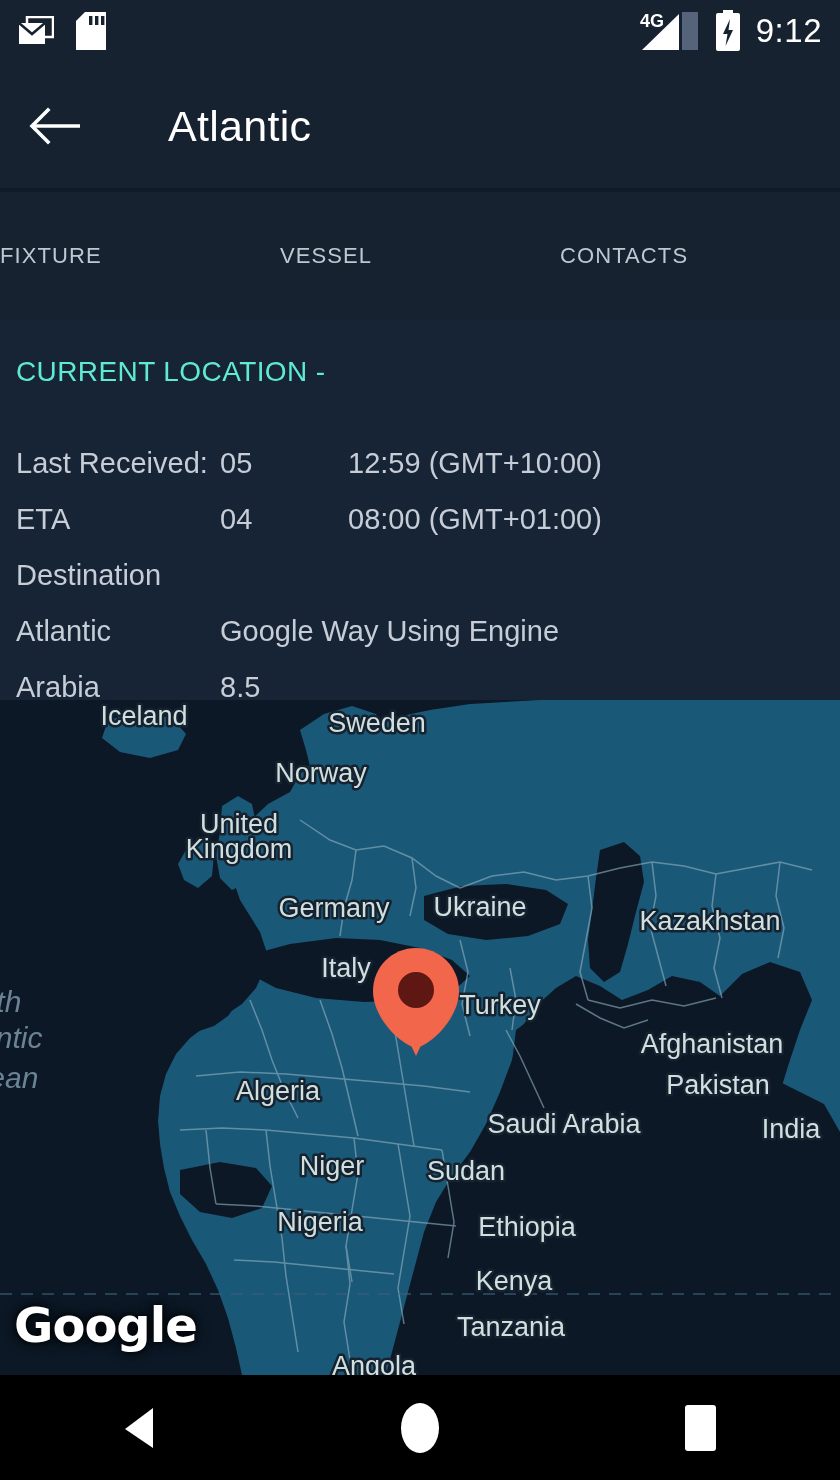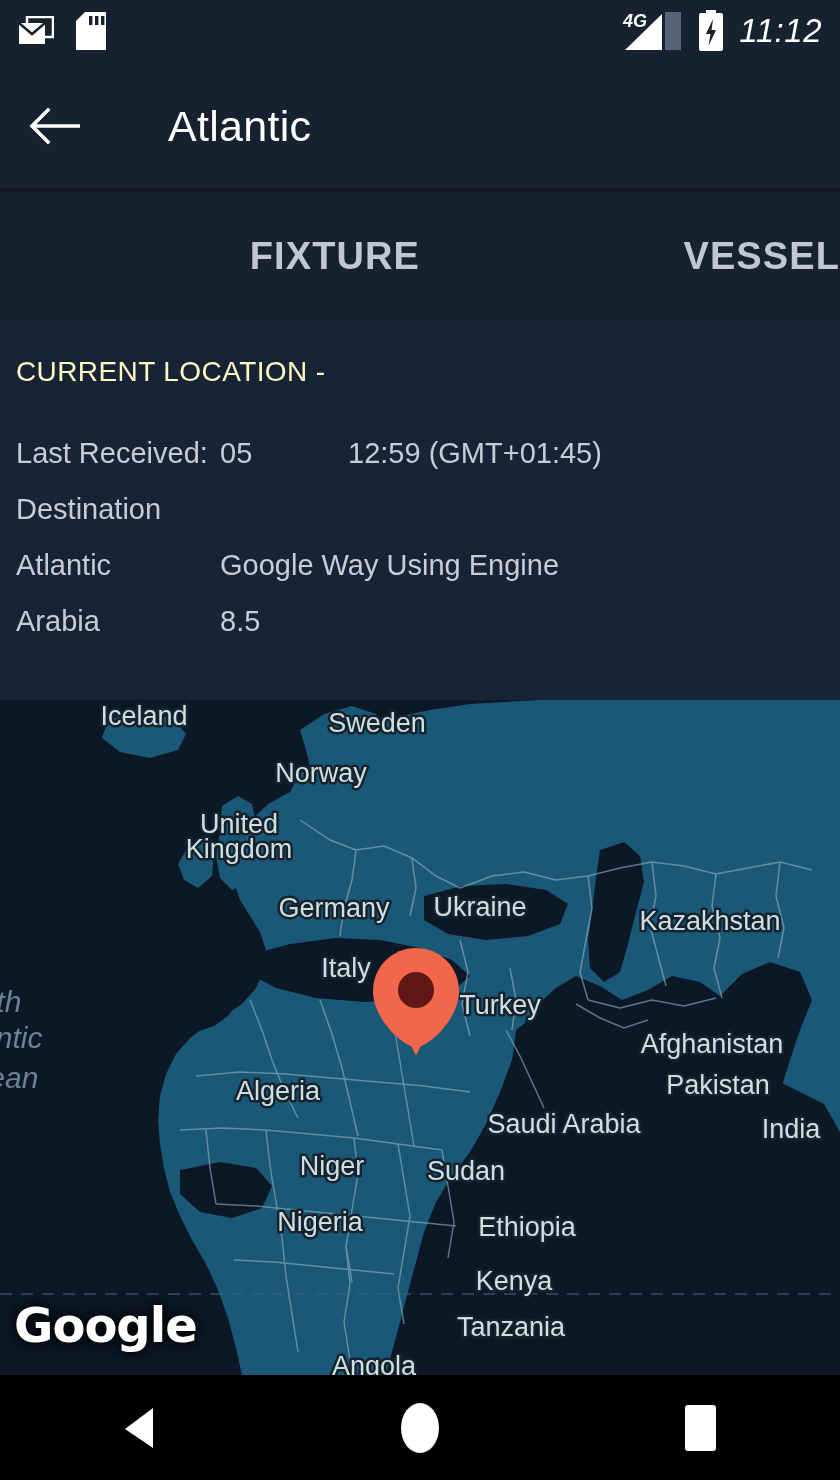--- a/index.html
+++ b/index.html
@@ -10,21 +10,21 @@
     -webkit-font-smoothing:antialiased;
   }
   #app{ position:relative; width:840px; height:1480px; overflow:hidden; }
 
   
   .statusbar{
     position:absolute; left:0; top:0; width:840px; height:62px;
     background:#16222F; display:flex; align-items:center; padding:0 18px;
   }
   .sb-left{ display:flex; align-items:center; gap:22px; }
-  .sb-right{ margin-left:auto; display:flex; align-items:center; gap:14px;font-style:italic; }
+  .sb-right{ margin-left:auto; display:flex; align-items:center; gap:14px; }
   .sb-time{ color:#fff; font-size:33px; letter-spacing:.5px; font-weight:400; }
   .ico{ display:block; }
 
   
   .appbar{
     position:absolute; left:0; top:62px; width:840px; height:128px;
     background:#16222F; display:flex; align-items:center;
   }
   .backbtn{ width:110px; height:128px; display:flex; align-items:center; justify-content:center; cursor:pointer; }
   .apptitle{ color:#ffffff; font-size:43px; font-weight:400; letter-spacing:.3px; margin-left:58px; }
@@ -33,38 +33,38 @@
     position:absolute; left:0; top:188px; width:840px; height:4px;
     background:#101b27;
   }
 
   
   .tabbar{
     position:absolute; left:0; top:192px; width:840px; height:128px;
     background:#16222F; display:flex; align-items:center;
   }
   .tab{
-    flex:1; height:128px; display:flex; align-items:center; justify-content:flex-end;
-    color:#BFC8D2; font-size:38px; letter-spacing:1.1px; cursor:pointer;
-    position:relative; font-weight:700;
+    flex:1; height:128px; display:flex; align-items:center; justify-content:flex-start;
+    color:#BFC8D2; font-size:22px; letter-spacing:1.1px; cursor:pointer;
+    position:relative; font-weight:400;
   }
   .tab.active{ color:#ffffff; }
   .tab .ind{
     position:absolute; left:8px; right:8px; bottom:0; height:7px;
     background:#5B8BC4; border-radius:1px; display:none;
   }
   .tab.active .ind{ display:block; }
 
   
   .info{
     position:absolute; left:0; top:320px; width:840px; height:380px;
     background:#172436; padding:36px 16px 0 16px;
   }
   .section-title{
-    color:#fef9c3; font-size:28px; letter-spacing:.4px; margin-bottom:26px;
+    color:#5eead4; font-size:28px; letter-spacing:.4px; margin-bottom:36px;
   }
   .row{ display:flex; align-items:flex-end; height:56px; }
   .c1{ width:204px; color:#C6CDD6; font-size:29px; }
   .c2{ width:128px; color:#C6CDD6; font-size:29px; }
   .c3{ color:#C6CDD6; font-size:29px; }
   .c-wide{ color:#C6CDD6; font-size:29px; }
 
   
   .map{
     position:absolute; left:0; top:700px; width:840px; height:675px;
@@ -116,21 +116,21 @@
         <text x="2" y="17" font-family="Liberation Sans, sans-serif" font-size="18" font-weight="bold" fill="#fff">4G</text>
         <path d="M41 4 L41 40 L4 40 Z" fill="#fff"></path>
         <path d="M44 2 L44 40 L60 40 L60 2 Z" fill="#55647A"></path>
         <path d="M44 18 L44 40 L60 40 L60 18 Z" fill="#7E8A9B" opacity="0"></path>
       </svg>
       <svg class="ico" width="28" height="42" viewBox="0 0 28 42">
         <rect x="9" y="0" width="10" height="4" fill="#fff"></rect>
         <rect x="2" y="3" width="24" height="38" rx="2" fill="#fff"></rect>
         <path d="M16 9 L9 24 L13.5 24 L11.5 36 L19 20 L14.5 20 Z" fill="#16222F"></path>
       </svg>
-      <div class="sb-time">11:12</div>
+      <div class="sb-time">9:12</div>
     </div>
   </div>
 
   <div class="appbar">
     <div class="backbtn">
       <svg width="54" height="42" viewBox="0 0 54 42">
         <path d="M4 21 L52 21" stroke="#fff" stroke-width="3.6" fill="none"></path>
         <path d="M20 5 L4 21 L20 37" stroke="#fff" stroke-width="3.6" fill="none" stroke-linecap="square" stroke-linejoin="miter"></path>
       </svg>
     </div>
@@ -141,31 +141,40 @@
 
   <div class="tabbar">
     <div class="tab">
       <span>FIXTURE</span>
 
     </div>
     <div class="tab">
       <span>VESSEL</span>
 
     </div>
+    <div class="tab">
+      <span>CONTACTS</span>
+
+    </div>
   </div>
 
   <div class="info">
     <div class="section-title">CURRENT LOCATION -</div>
 
     <div class="row">
       <div class="c1">Last Received:</div>
       <div class="c2">05</div>
-      <div class="c3">12:59 (GMT+01:45)</div>
-    </div>
-
+      <div class="c3">12:59 (GMT+10:00)</div>
+    </div>
+
+    <div class="row">
+      <div class="c1">ETA</div>
+      <div class="c2">04</div>
+      <div class="c3">08:00 (GMT+01:00)</div>
+    </div>
 
     <div class="row">
       <div class="c1">Destination</div>
       <div class="c-wide"></div>
     </div>
 
     <div class="row">
       <div class="c1">Atlantic</div>
       <div class="c-wide">Google Way Using Engine</div>
     </div>

